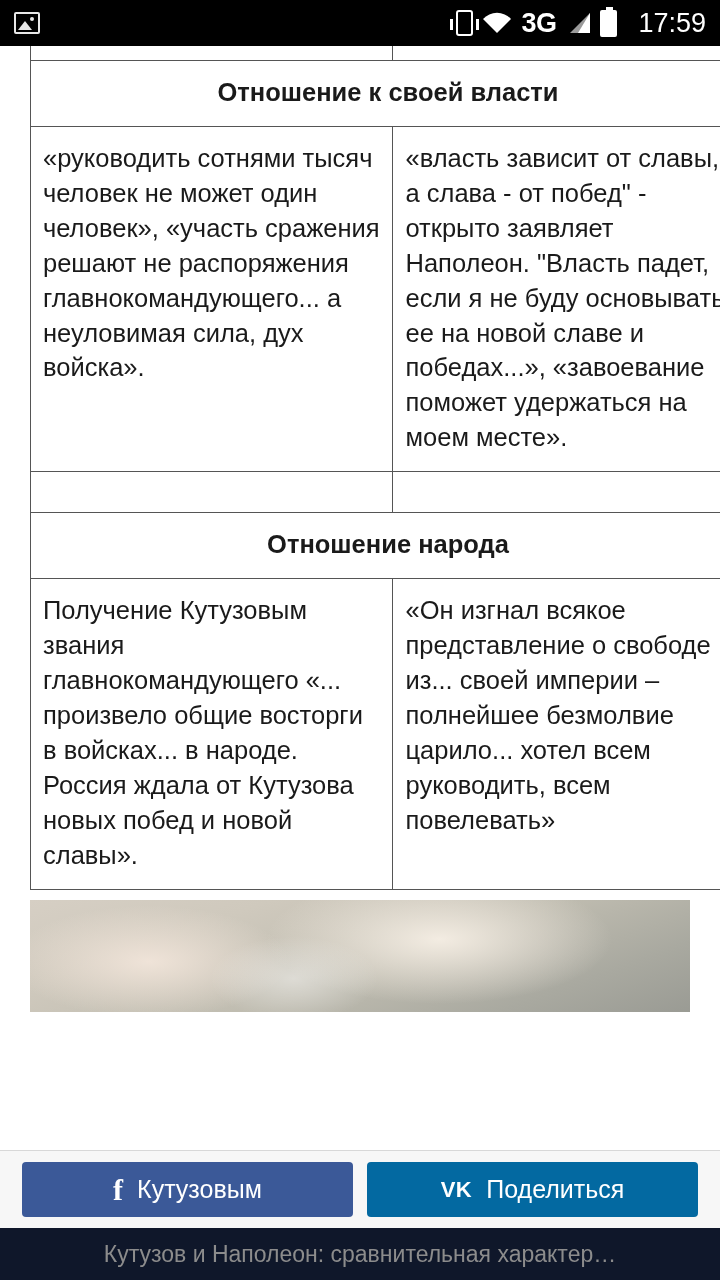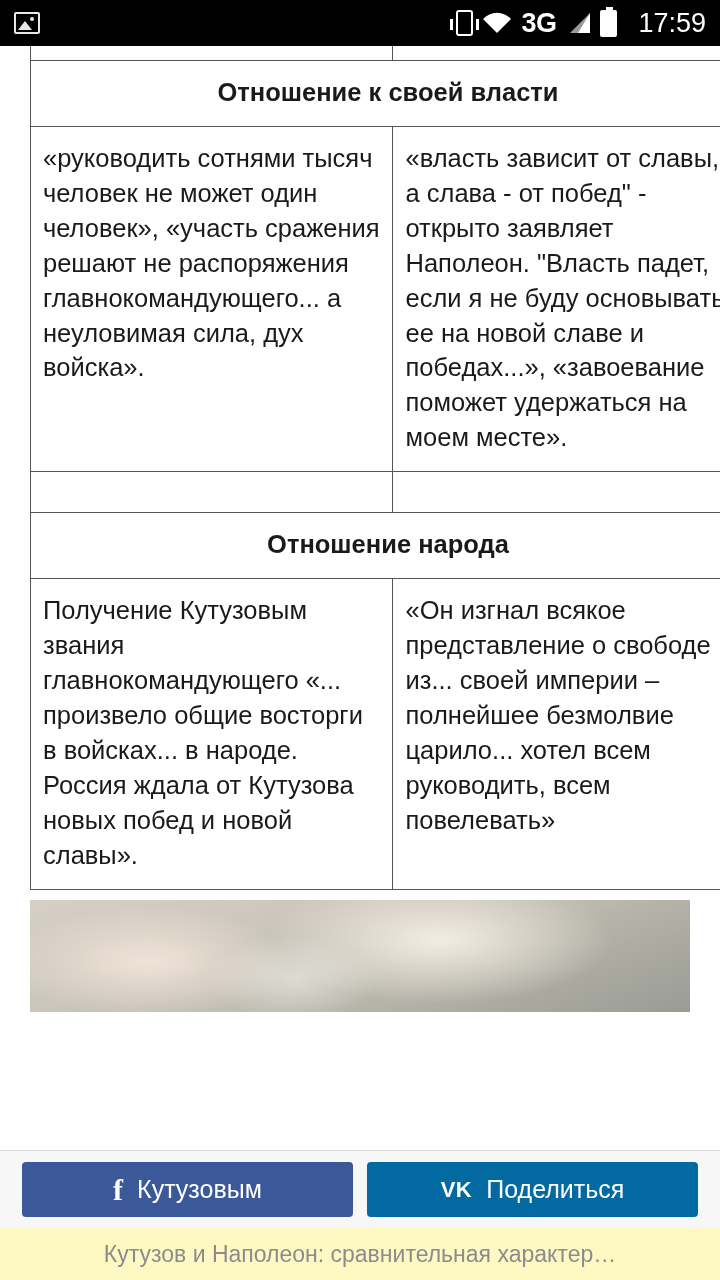--- a/index.html
+++ b/index.html
@@ -243,21 +243,21 @@
     line-height: 1;
   }
 
   
   .caption-bar {
     position: absolute;
     left: 0;
     right: 0;
     bottom: 0;
     height: 52px;
-    background: #fef9c3;
+    background: #0f172a;
     display: flex;
     align-items: center;
     justify-content: center;
     color: #8c8c8c;
     font-size: 23px;
     white-space: nowrap;
     overflow: hidden;
     padding: 0 20px;
     box-sizing: border-box;
   }

